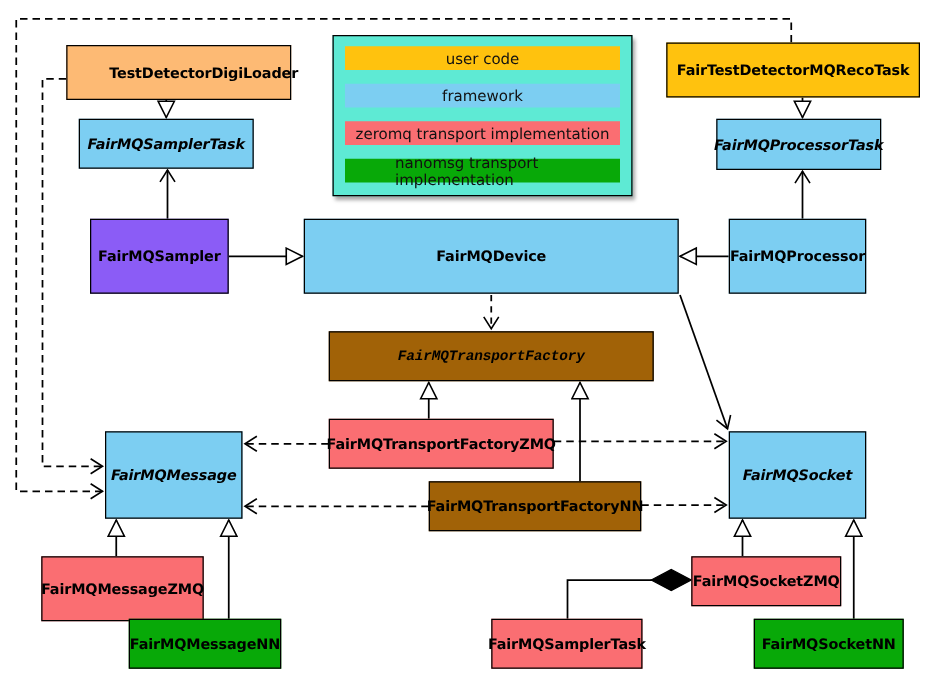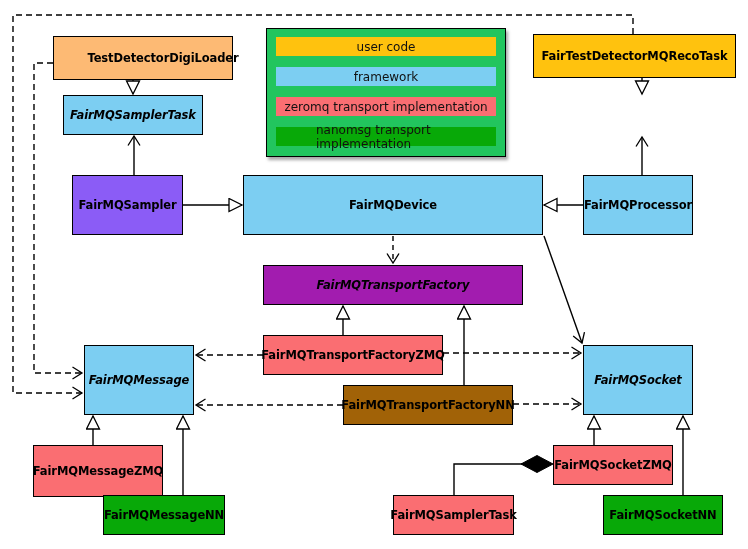--- a/index.html
+++ b/index.html
@@ -29,21 +29,21 @@
   .n-message      {left:84px; top:345px;width:110px;height:70px;}
   .n-socket       {left:583px;top:345px;width:110px;height:70px;}
   .n-messagezmq   {left:33px; top:445px;width:130px;height:52px;}
   .n-messagenn    {left:103px;top:495px;width:122px;height:40px;}
   .n-contextzmq   {left:393px;top:495px;width:121px;height:40px;}
   .n-socketzmq    {left:553px;top:445px;width:120px;height:40px;}
   .n-socketnn     {left:603px;top:495px;width:120px;height:40px;}
   
   .legend{
     position:absolute;left:266px;top:28px;width:240px;height:129px;
-    box-sizing:border-box;border:1.5px solid #000;background:#22c55e;
+    box-sizing:border-box;border:1.5px solid #000;background:#5eead4;
     display:flex;flex-direction:column;gap:11px;padding:8px 9px;
     box-shadow:2px 3px 3px rgba(0,0,0,0.35);
   }
   .legend-bar{
     height:19px;flex:0 0 19px;display:flex;align-items:center;justify-content:center;
     font-size:12px;font-weight:normal;color:#111;letter-spacing:0;
   }
 </style>
 </head>
 <body>
@@ -92,22 +92,23 @@
     <div class="legend-bar" style="background-color: rgb(124, 206, 242);">framework</div>
     <div class="legend-bar" style="background-color: rgb(250, 110, 114);">zeromq transport implementation</div>
     <div class="legend-bar" style="background-color: rgb(8, 169, 8); padding-left: 40px;">nanomsg transport implementation</div>
   </div>
 
   <div class="node n-digiloader" style="background-color: #fdba74; padding-left: 40px;">TestDetectorDigiLoader</div>
   <div class="node abstract n-samplertask" style="background-color: rgb(124, 206, 242);">FairMQSamplerTask</div>
   <div class="node n-sampler" style="background-color: #8b5cf6;">FairMQSampler</div>
   <div class="node n-device" style="background-color: rgb(124, 206, 242);">FairMQDevice</div>
   <div class="node n-recotask" style="background-color: rgb(255, 194, 14);">FairTestDetectorMQRecoTask</div>
+  <div class="node abstract n-processortask" style="background-color: rgb(124, 206, 242);">FairMQProcessorTask</div>
   <div class="node n-processor" style="background-color: rgb(124, 206, 242);">FairMQProcessor</div>
-  <div class="node abstract n-tfactory" style="background-color: #a21caf;">FairMQTransportFactory</div>
+  <div class="node abstract n-tfactory" style="background-color: #a16207; font-family: Liberation Mono, monospace;">FairMQTransportFactory</div>
   <div class="node n-tfzmq" style="background-color: rgb(250, 110, 114);">FairMQTransportFactoryZMQ</div>
   <div class="node n-tfnn" style="background-color: #a16207;">FairMQTransportFactoryNN</div>
   <div class="node abstract n-message" style="background-color: rgb(124, 206, 242);">FairMQMessage</div>
   <div class="node abstract n-socket" style="background-color: rgb(124, 206, 242);">FairMQSocket</div>
   <div class="node n-messagezmq" style="background-color: rgb(250, 110, 114);">FairMQMessageZMQ</div>
   <div class="node n-messagenn" style="background-color: rgb(8, 169, 8);">FairMQMessageNN</div>
   <div class="node n-contextzmq" style="background-color: rgb(250, 110, 114);">FairMQSamplerTask</div>
   <div class="node n-socketzmq" style="background-color: rgb(250, 110, 114);">FairMQSocketZMQ</div>
   <div class="node n-socketnn" style="background-color: rgb(8, 169, 8);">FairMQSocketNN</div>
 

